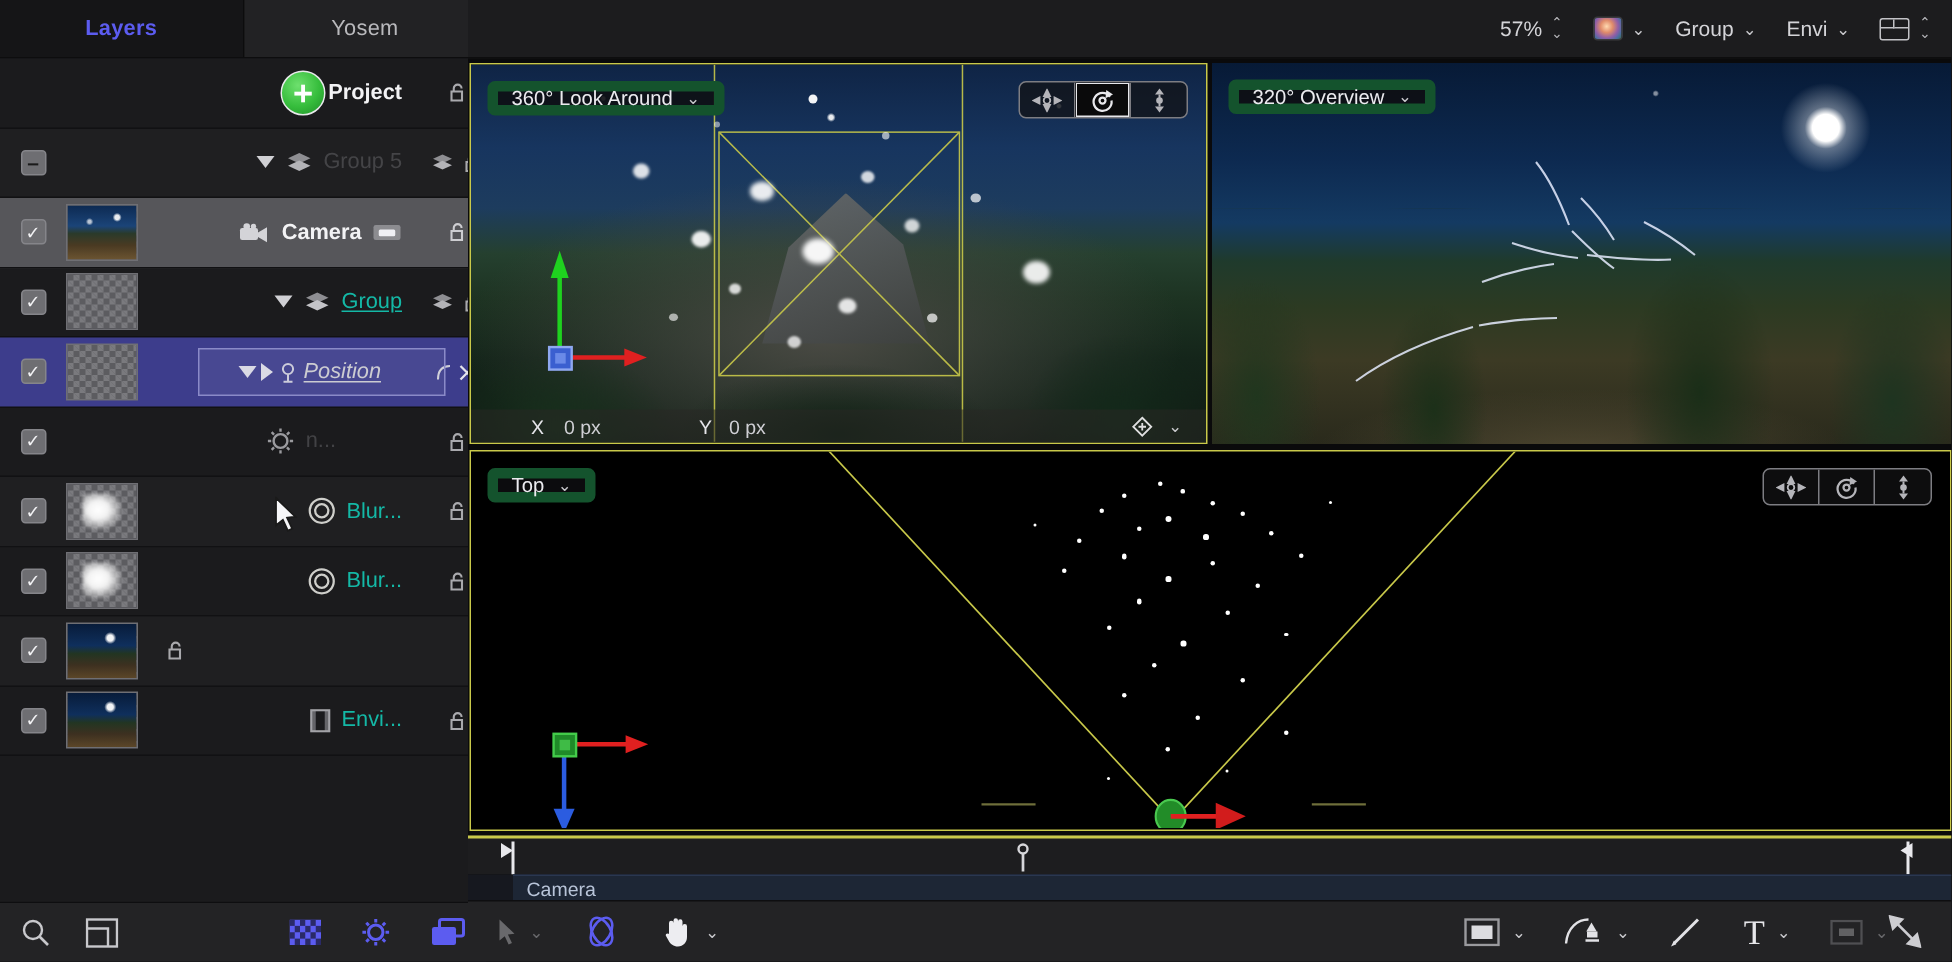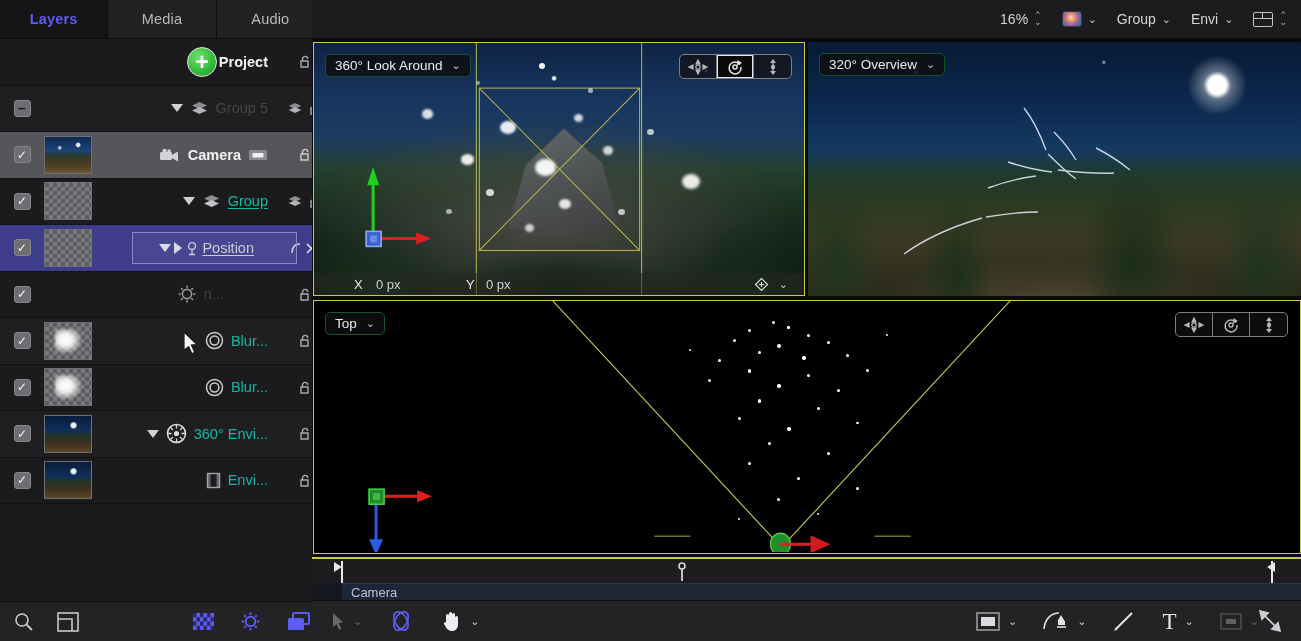--- a/index.html
+++ b/index.html
@@ -202,21 +202,21 @@
   }
 
   .particles { position: absolute; inset: 0; pointer-events: none; }
   .pt { position: absolute; border-radius: 50%; background: #fff; }
 
   .wire { position: absolute; inset: 0; pointer-events: none; }
 
   .vplabel {
     position: absolute; left: 11px; top: 11px; z-index: 12;
     background: rgba(14,14,16,.86);
-    border: 1px solid #14532d; border-radius: 5px;
+    border: 7px solid #14532d; border-radius: 5px;
     height: 23px; padding: 0 9px;
     display: flex; align-items: center; gap: 9px;
     font-size: 13.5px; color: #ebebef; cursor: default;
   }
   .vpbtns {
     position: absolute; right: 12px; top: 11px; z-index: 12;
     display: flex; border: 1px solid #7d7d82; border-radius: 5px; overflow: hidden;
     background: rgba(18,18,20,.72);
   }
   .vpbtn {
@@ -291,24 +291,21 @@
 
 <div class="app">
 
   <div class="left-panel">
 
     <div class="tabbar">
       <div class="tab active">
           <span>Layers</span>
         </div>
       <div class="tab">
-          <span>Media</span>
-        </div>
-      <div class="tab">
-          <span>Audio</span>
+          <span>Yosem</span>
         </div>
     </div>
 
     <div class="layerlist">
 
       <div class="row alt">
         <div class="cell-check"></div>
         <div class="cell-thumb"></div>
         <div class="cell-name">
           <span class="ic">
@@ -419,21 +416,21 @@
       </div>
 
       <div class="row selected-blue">
         <div class="cell-check">
           <span class="chk">✓</span>
         </div>
         <div class="cell-thumb">
           <div class="thumb empty-th"></div>
         </div>
         <div class="edit-box"></div>
-        <div class="cell-name" style="padding-right:30px; gap:3px;">
+        <div class="cell-name" style="padding-right:30px; gap:3px;font-style:italic;">
           <span class="tri" style="border-top-color:#d8d8e4"></span>
           <span class="tri right" style="border-left-color:#d8d8e4"></span>
           <span class="ic">
             <svg width="14" height="16" viewBox="0 0 14 16">
                 <circle cx="7" cy="6" r="3.4" fill="none" stroke="#c9c9d8" stroke-width="1.3"></circle>
                 <path d="M7 9.5v5M4 14.5h6" stroke="#c9c9d8" stroke-width="1.3" fill="none"></path>
               </svg>
           </span>
           <span class="nm ghost underline">Position</span>
         </div>
@@ -524,31 +521,20 @@
       </div>
 
       <div class="row">
         <div class="cell-check">
           <span class="chk">✓</span>
         </div>
         <div class="cell-thumb">
           <div class="thumb">
               <div class="scene2"></div>
             </div>
-        </div>
-        <div class="cell-name">
-          <span class="tri"></span>
-          <span class="ic">
-            <svg width="21" height="21" viewBox="0 0 21 21">
-                <circle cx="10.5" cy="10.5" r="9" fill="none" stroke="#dcdce0" stroke-width="1.5"></circle>
-                <circle cx="10.5" cy="10.5" r="2.6" fill="#dcdce0"></circle>
-                <path d="M10.5 1.5v4M10.5 15.5v4M1.5 10.5h4M15.5 10.5h4M4.1 4.1l2.9 2.9M14 14l2.9 2.9M16.9 4.1 14 7M7 14l-2.9 2.9" stroke="#dcdce0" stroke-width="1.3" fill="none"></path>
-              </svg>
-          </span>
-          <span class="nm">360° Envi...</span>
         </div>
         <div class="cell-lock">
           <svg width="15" height="15" viewBox="0 0 15 15">
               <path d="M4 7h7v6H4z" fill="none" stroke="#a9a9ad" stroke-width="1.4"></path>
               <path d="M5.5 7V5a2.6 2.6 0 0 1 5.2 0" fill="none" stroke="#a9a9ad" stroke-width="1.4"></path>
             </svg>
         </div>
       </div>
 
       <div class="row alt">
@@ -637,21 +623,21 @@
               <rect x="6" y="1" width="16" height="11" rx="1.5" fill="none" stroke="#5c5cf0" stroke-width="2"></rect>
               <rect x="1" y="6" width="16" height="12" rx="1.5" fill="#5c5cf0"></rect>
             </svg>
         </span>
       </div>
     </div>
   </div>
 
   <div class="topbar">
     <div class="tb-item">
-      <span>16%</span>
+      <span>57%</span>
       <span class="stepper">
           <span>⌃</span>
           <span>⌄</span>
         </span>
     </div>
     <div class="tb-item">
       <span class="colorwheel"></span>
       <span class="caret">⌄</span>
     </div>
     <div class="tb-item">

